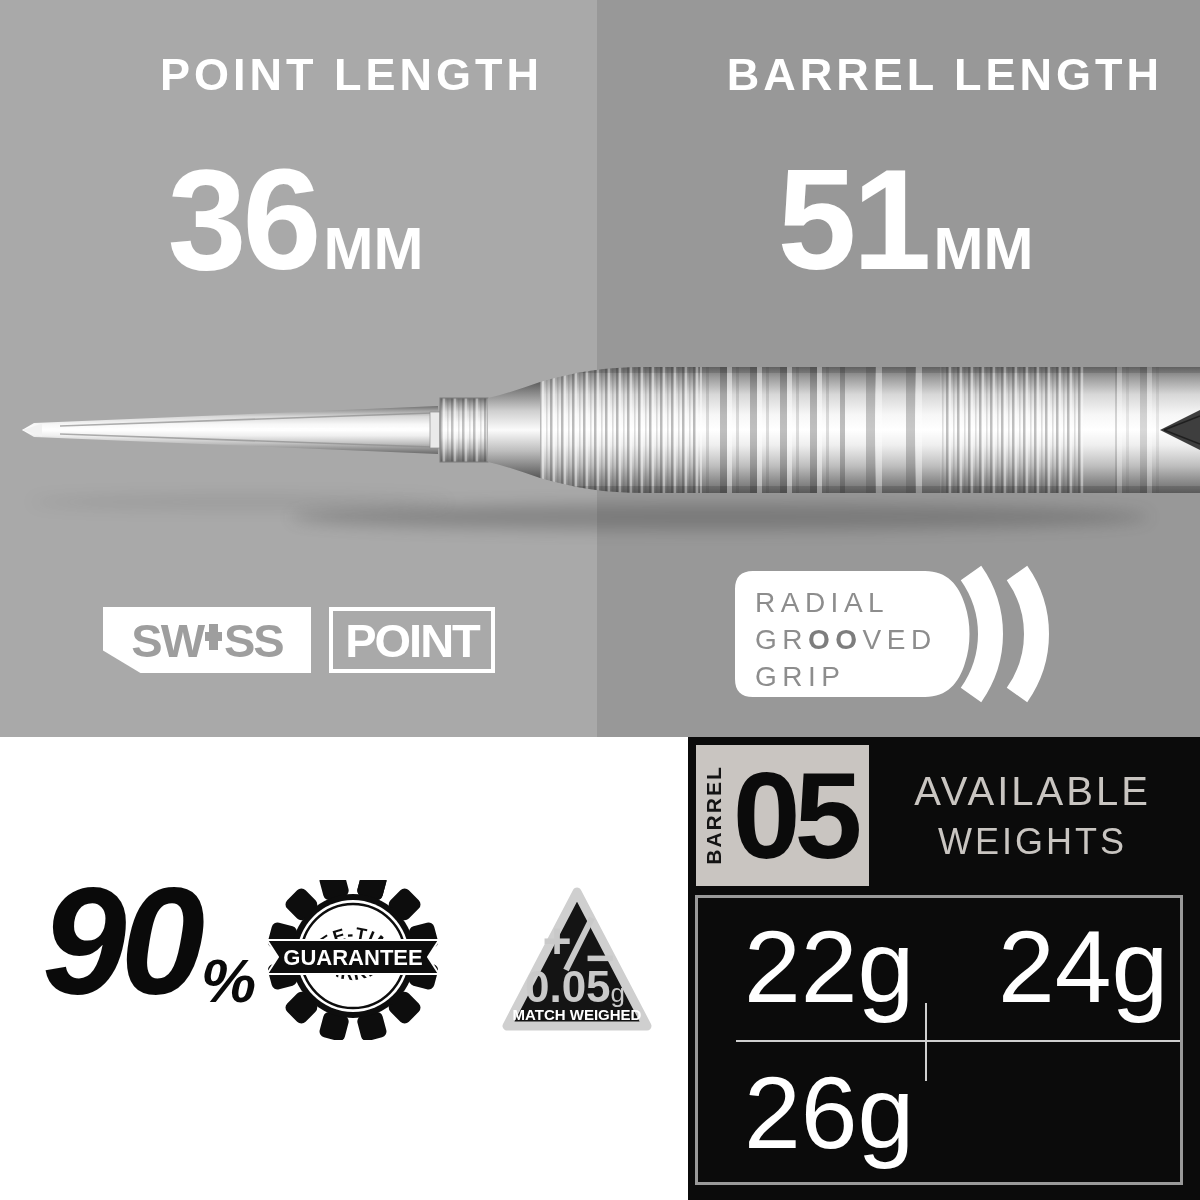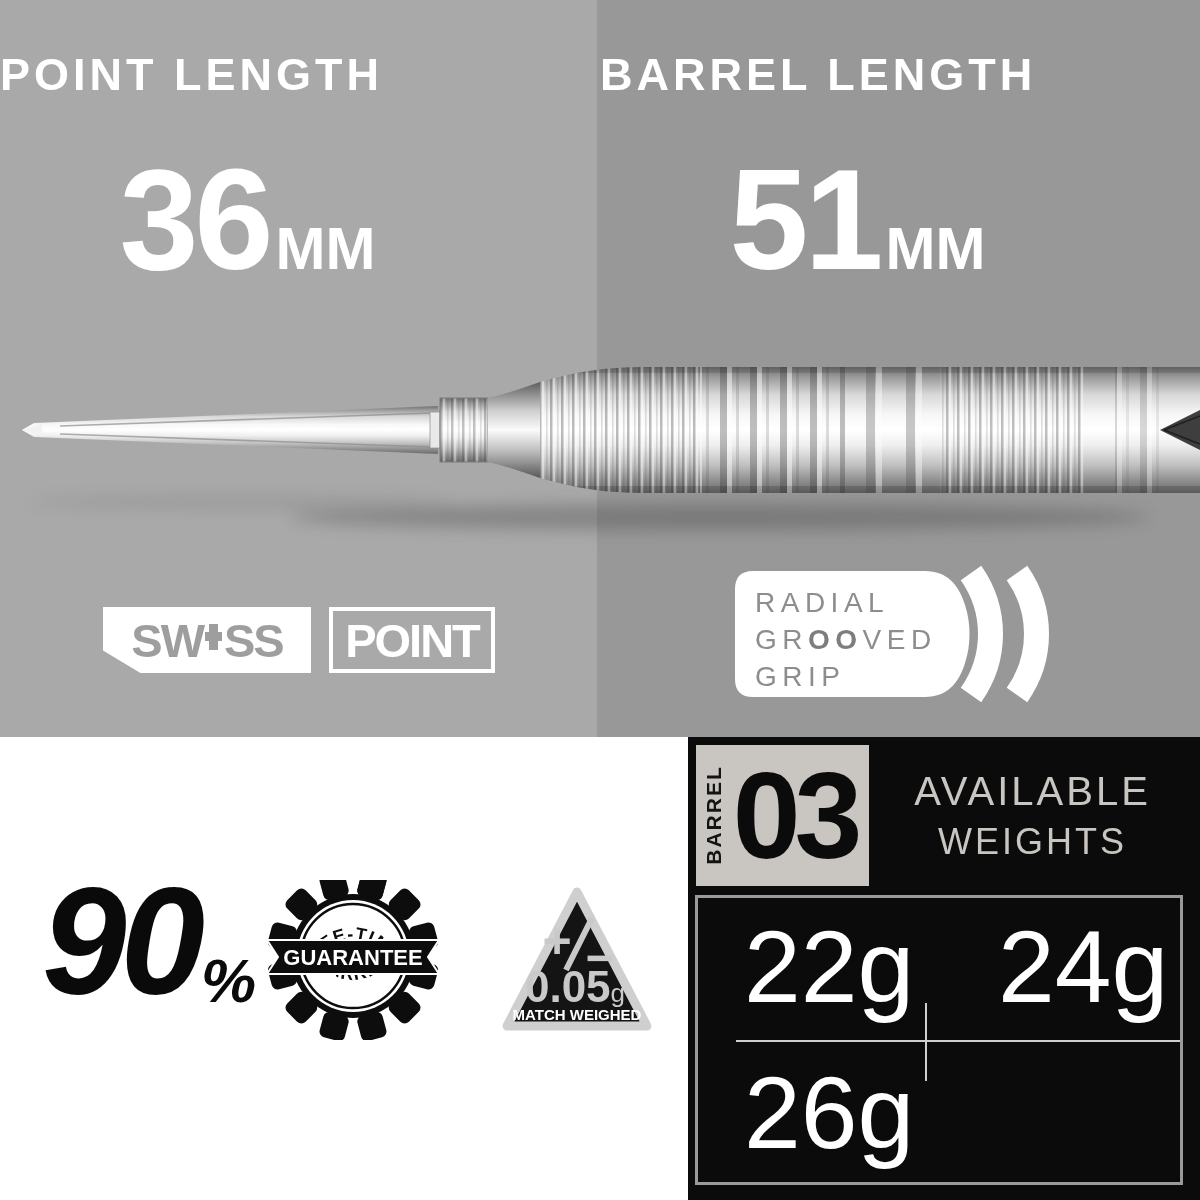--- a/index.html
+++ b/index.html
@@ -6,21 +6,21 @@
   body{width:1200px;height:1200px;position:relative;overflow:hidden;
        font-family:"Liberation Sans",sans-serif;}
   #stage{position:absolute;left:0;top:0;width:1200px;height:1200px;}
   .abs{position:absolute;}
 
   
   .panel-left{left:0;top:0;width:597px;height:737px;background:#a9a9a9;}
   .panel-right{left:597px;top:0;width:603px;height:737px;background:#989898;}
 
   
-  .spec{color:#fff;text-align:left;}
+  .spec{color:#fff;text-align:right;padding-left:48px;}
   .spec .lbl{font-size:45px;font-weight:700;letter-spacing:4px;line-height:1;}
   .spec .valrow{display:flex;justify-content:center;align-items:baseline;margin-top:52px;}
   .spec .val{font-size:142px;font-weight:700;letter-spacing:-4px;line-height:1;}
   .spec .unit{font-size:60px;font-weight:700;letter-spacing:0;line-height:1;margin-left:6px;}
   .spec-left{left:0;top:52px;width:495px;}
   .spec-right{left:600px;top:52px;width:515px;}
 
   
   .sp-logo{left:103px;top:607px;height:66px;display:flex;align-items:stretch;}
   .sp-left{width:208px;background:#fff;display:flex;align-items:center;justify-content:center;
@@ -240,21 +240,21 @@
       <line x1="97" y1="38" x2="71" y2="90" stroke="#c9c9c9" stroke-width="6"></line>
       <text x="105" y="95" font-size="50" font-weight="700" fill="#c9c9c9" text-anchor="middle">−</text>
     </g>
     <text x="80" y="122" font-size="44" font-weight="700" fill="#c9c9c9" text-anchor="middle"><tspan>0.05</tspan><tspan font-size="26" font-weight="400">g</tspan></text>
     <text x="82" y="140" font-size="15" font-weight="700" fill="#ffffff" text-anchor="middle">MATCH WEIGHED</text>
   </svg>
 
   <div class="abs black-panel">
     <div class="silver-box">
       <div class="barrel-vert">BARREL</div>
-      <div class="barrel-num">03</div>
+      <div class="barrel-num">05</div>
     </div>
     <div class="avail">
       <div class="l1">AVAILABLE</div>
       <div class="l2">WEIGHTS</div>
     </div>
     <div class="weights-box">
       <div class="wt w22">22g</div>
       <div class="wt w24">24g</div>
       <div class="wt w26">26g</div>
       <div class="wline-h"></div>

